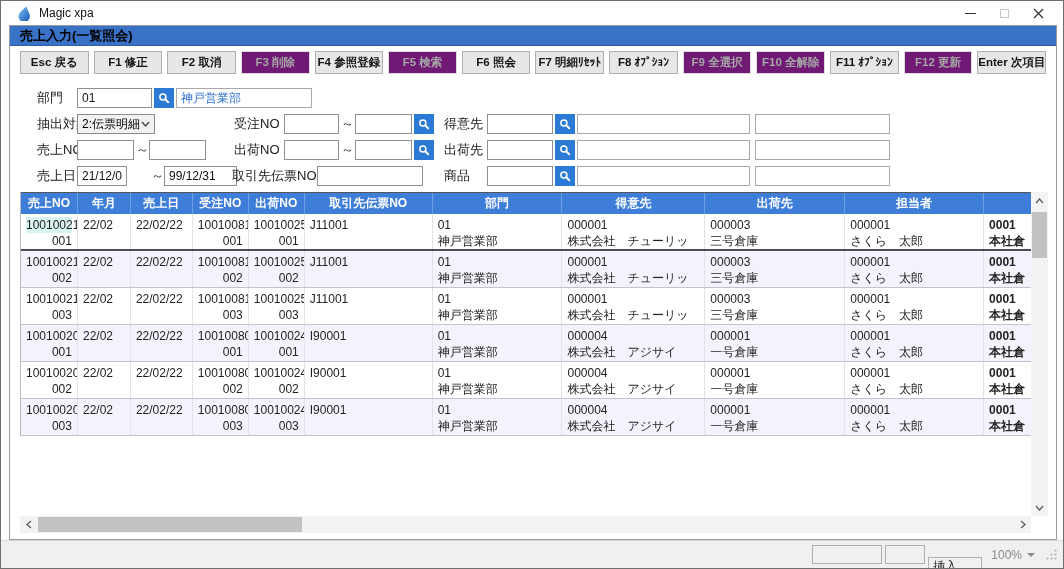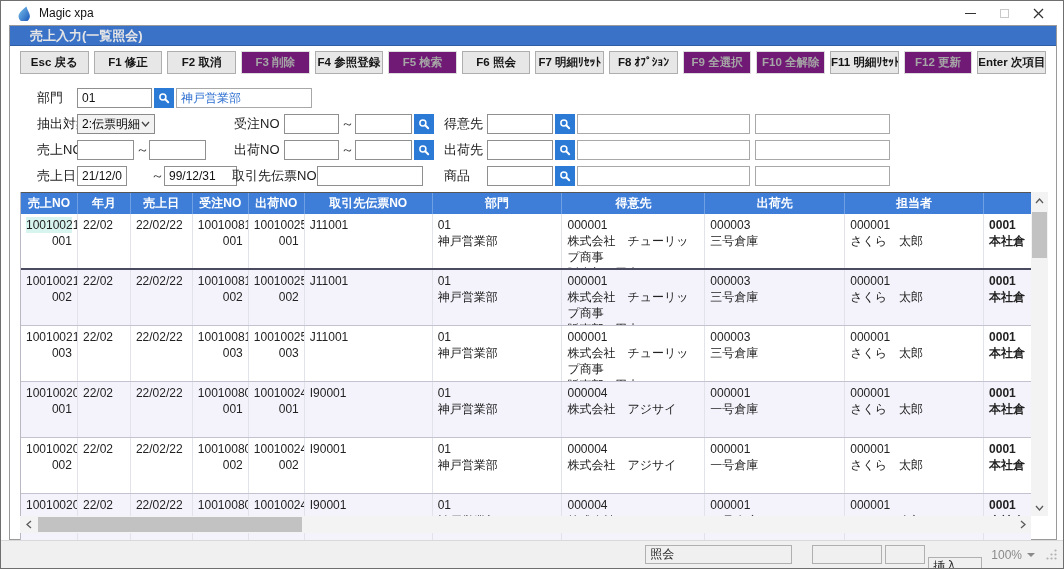--- a/index.html
+++ b/index.html
@@ -11,42 +11,42 @@
   .app-icon { width:16px; height:16px; margin:0 8px 0 14px; }
   .title-text { font-size:12px; color:#111; }
   .win-controls { position:absolute; right:8px; top:0; height:24px; display:flex; }
   .win-btn { width:34px; height:24px; display:flex; align-items:center; justify-content:center; }
   .min-glyph { display:block; width:11px; border-bottom:1px solid #333; }
   .max-glyph { display:block; width:9px; height:9px; border:1px solid #c9c9c9; }
 
   
   .frame { position:absolute; top:24px; left:8px; width:1048px; bottom:28px; border:1px solid #9a9a9a; background:#fff; }
 
-  .screen-title { position:absolute; top:0; left:0; right:0; height:20px; background:#3a72c8; color:#e5e5e5; font-size:13px; font-weight:bold; line-height:20px; padding-left:20px; border-bottom:1px solid #2f5da6; }
+  .screen-title { position:absolute; top:0; left:0; right:0; height:20px; background:#3a72c8; color:#000000; font-size:13px; font-weight:bold; line-height:20px; padding-left:10px; border-bottom:1px solid #2f5da6; }
 
   
   .toolbar { position:absolute; top:25px; left:10px; right:10px; height:23px; display:flex; gap:5px; }
   .fbtn { flex:1 1 0; font-family:inherit; font-size:11.5px; font-weight:bold; color:#151515; background:#e7e7e7; border:1px solid #aeaeae; white-space:nowrap; text-align:center; line-height:21px; overflow:hidden; }
   .fbtn.disabled { color:#a6a6a6; background:#701a75; border-color:#dcdcdc; }
 
   
   .flabel { position:absolute; height:20px; line-height:20px; font-size:13px; color:#1a1a1a; white-space:nowrap; }
   .finput { position:absolute; height:20px; border:1px solid #8f8f8f; background:#fff; font-family:inherit; font-size:12px; padding:1px 4px; color:#111; }
   .fdesc  { position:absolute; height:20px; border:1px solid #a8a8a8; background:#fff; font-size:12px; line-height:18px; padding:0 4px; overflow:hidden; white-space:nowrap; }
   .fdesc.blue { color:#2e6fd0; }
   .searchbtn { position:absolute; width:20px; height:20px; background:#2b7ad6; border:1px solid #2b7ad6; display:flex; align-items:center; justify-content:center; cursor:pointer; }
   .tilde { position:absolute; width:12px; height:20px; line-height:20px; font-size:13px; text-align:center; color:#333; }
   .dropdown { position:absolute; height:20px; border:1px solid #8a8a8a; background:#f2f2f2; font-size:12px; display:flex; align-items:center; padding:0 4px; }
   .dropdown .dd-text { flex:1; white-space:nowrap; overflow:hidden; }
 
   
   .table { position:absolute; left:10px; top:166px; width:1011px; border-left:1px solid #b9b9c4; }
   .thead { display:flex; height:22px; background:#3f7ed8; border-top:1px solid #565656; }
   .th { color:#fff; font-size:12px; font-weight:bold; text-align:center; line-height:21px; border-right:1px solid #6fa0e4; overflow:hidden; white-space:nowrap; }
-  .tr { display:flex; height:56px; border-bottom:1px solid #c3c3cf; background:#fff; overflow:hidden; }
+  .tr { display:flex; height:37px; border-bottom:1px solid #c3c3cf; background:#fff; overflow:hidden; }
   .tr.alt { background:#f4f3fb; }
   .tr.sel { border-bottom:2px solid #4a4a60; }
   .td { font-size:12px; color:#222; line-height:16px; padding:3px 5px 0; border-right:1px solid #e2e2ea; white-space:pre-line; overflow:hidden; }
   .td.num { text-align:right; }
   .hl { display:block; background:#d8f4ee; }
   .ln { display:block; }
   .c0{width:57px;} .c1{width:53px;} .c2{width:62px;} .c3{width:56px;} .c4{width:56px;}
   .c5{width:128px;} .c6{width:130px;} .c7{width:143px;} .c8{width:140px;} .c9{width:139px;} .c10{width:47px; border-right:none;font-weight:bold;}
 
   
@@ -108,21 +108,21 @@
       <button class="fbtn">F1 修正</button>
       <button class="fbtn">F2 取消</button>
       <button class="fbtn disabled">F3 削除</button>
       <button class="fbtn">F4 参照登録</button>
       <button class="fbtn disabled">F5 検索</button>
       <button class="fbtn">F6 照会</button>
       <button class="fbtn">F7 明細ﾘｾｯﾄ</button>
       <button class="fbtn">F8 ｵﾌﾟｼｮﾝ</button>
       <button class="fbtn disabled">F9 全選択</button>
       <button class="fbtn disabled">F10 全解除</button>
-      <button class="fbtn">F11 明細ﾘｾｯﾄ</button>
+      <button class="fbtn">F11 ｵﾌﾟｼｮﾝ</button>
       <button class="fbtn disabled">F12 更新</button>
       <button class="fbtn">Enter 次項目</button>
     </div>
 
     <span class="flabel" style="left:27px; top:62px;">部門</span>
     <input class="finput" style="left: 67px; top: 62px; width: 75px;" value="01">
     <span class="searchbtn" style="left:144px; top:62px;">
       <svg width="12" height="12" viewBox="0 0 16 16">
           <circle cx="6.5" cy="6.5" r="4" fill="none" stroke="#fff" stroke-width="2"></circle>
           <line x1="9.6" y1="9.6" x2="13.6" y2="13.6" stroke="#fff" stroke-width="2.6" stroke-linecap="round"></line>
@@ -374,21 +374,20 @@
       <span class="sb-btn" style="right:0; top:0;">
         <svg width="6" height="9" viewBox="0 0 6 9">
             <polyline points="1,1 5,4.5 1,8" fill="none" stroke="#5a5a5a" stroke-width="1.3"></polyline>
           </svg>
       </span>
     </div>
 
   </div>
 
   <div class="statusbar">
-    <span class="sbox mode">照会</span>
     <span class="sbox b2"></span>
     <span class="sbox b3"></span>
     <span class="sbox ins">挿入</span>
     <span class="zoomtxt">100%</span>
     <span class="caret"></span>
     <svg class="grip" viewBox="0 0 13 13">
       <circle cx="10.5" cy="2.5" r="1.1" fill="#b0b0b0"></circle>
         <circle cx="10.5" cy="6.5" r="1.1" fill="#b0b0b0"></circle>
         <circle cx="10.5" cy="10.5" r="1.1" fill="#b0b0b0"></circle>
       <circle cx="6.5" cy="6.5" r="1.1" fill="#b0b0b0"></circle>

